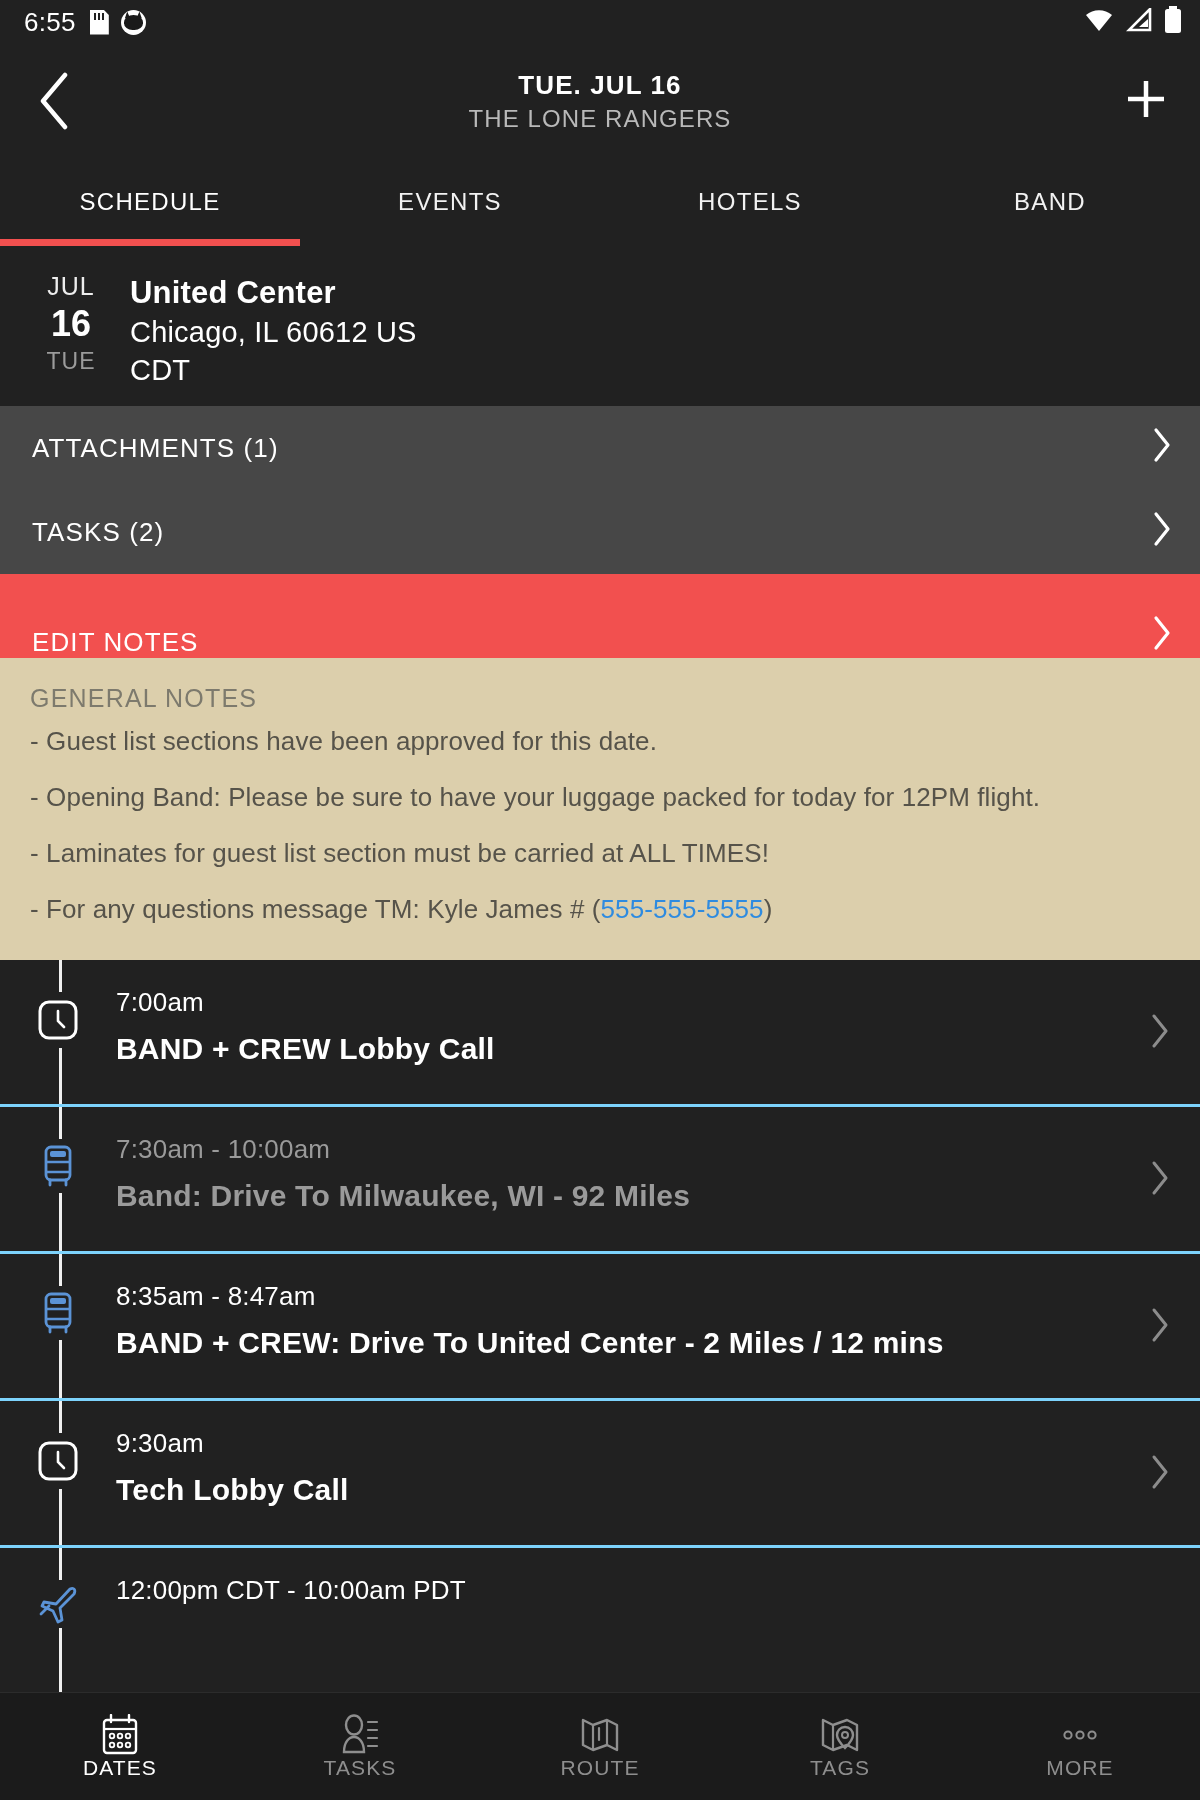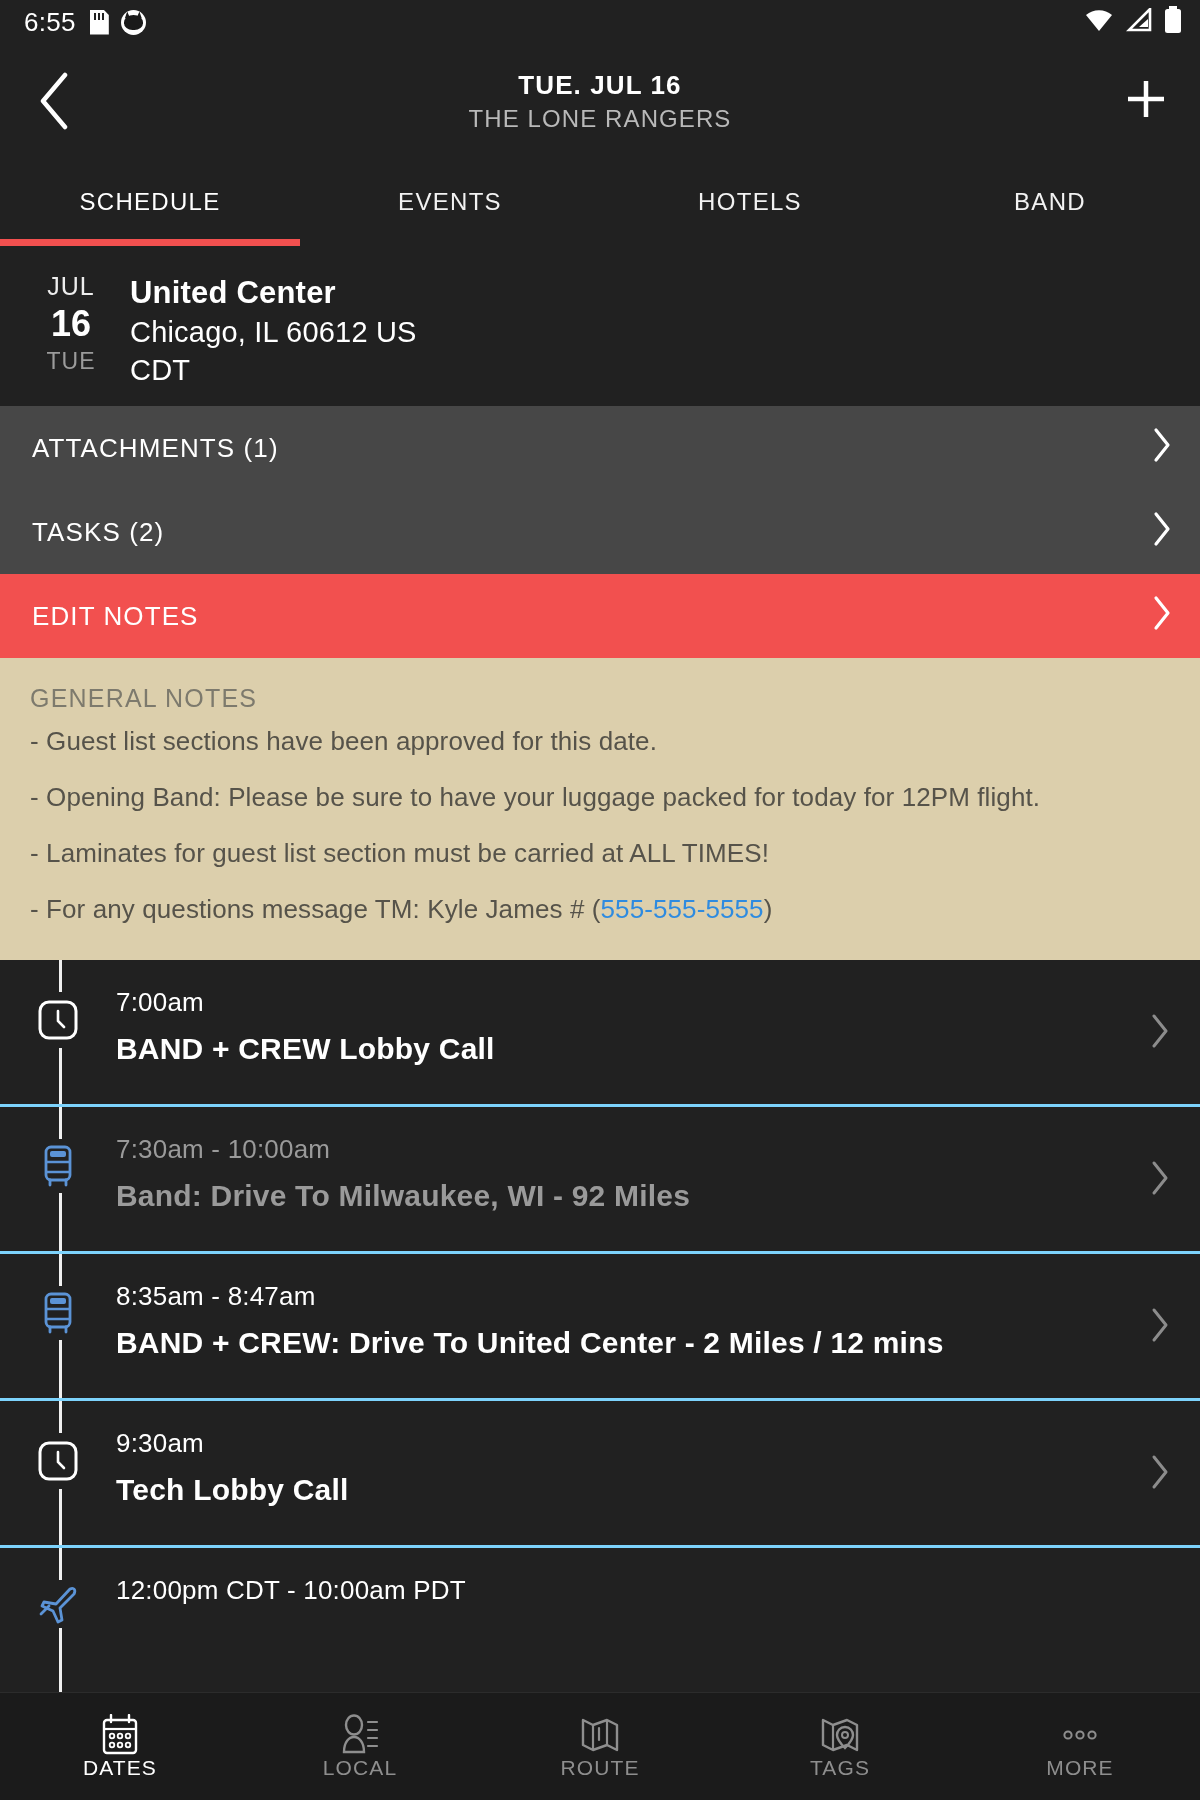--- a/index.html
+++ b/index.html
@@ -119,21 +119,21 @@
 
   
   .action-row{
     height:84px; flex:0 0 84px;
     display:flex; align-items:center;
     padding:0 28px 0 32px;
     color:#ffffff; font-size:26px; letter-spacing:1.1px;
     position:relative;
   }
   .action-row.gray{ background:#474747; }
-  .action-row.red{ background:#F2504F; }
+  .action-row.red{ background:#F2504F;align-items:flex-end; }
   .action-row .chev{ margin-left:auto; }
 
   
   .notes{
     background:#DCCFAC;
     flex:0 0 302px;
     padding:26px 34px 0 30px;
     color:#575448;
   }
   .notes-title{
@@ -445,21 +445,21 @@
       <span class="nav-label">DATES</span>
     </div>
     <div class="nav-item inactive">
       <span class="nav-icon">
         <svg width="40" height="42" viewBox="0 0 40 42">
             <ellipse cx="14" cy="11" rx="8" ry="9.5" fill="none" stroke="#8e8e8e" stroke-width="2.4"></ellipse>
             <path d="M4 38 C4 28 9 23 14 23 C19 23 24 28 24 38 Z" fill="none" stroke="#8e8e8e" stroke-width="2.4"></path>
             <path d="M28 8 L37 8 M28 16 L37 16 M28 24 L37 24 M28 32 L37 32" stroke="#8e8e8e" stroke-width="2.2" stroke-linecap="round"></path>
           </svg>
       </span>
-      <span class="nav-label">LOCAL</span>
+      <span class="nav-label">TASKS</span>
     </div>
     <div class="nav-item inactive">
       <span class="nav-icon">
         <svg width="42" height="42" viewBox="0 0 42 42">
             <path d="M4 6 L14 11 L28 6 L38 11 L38 36 L28 31 L14 36 L4 31 Z" fill="none" stroke="#8e8e8e" stroke-width="2.4" stroke-linejoin="round"></path>
             <path d="M14 11 L14 36 M28 6 L28 31" stroke="#8e8e8e" stroke-width="2.2"></path>
             <path d="M20 14 L20 26" stroke="#8e8e8e" stroke-width="2.2" stroke-linecap="round"></path>
           </svg>
       </span>
       <span class="nav-label">ROUTE</span>

